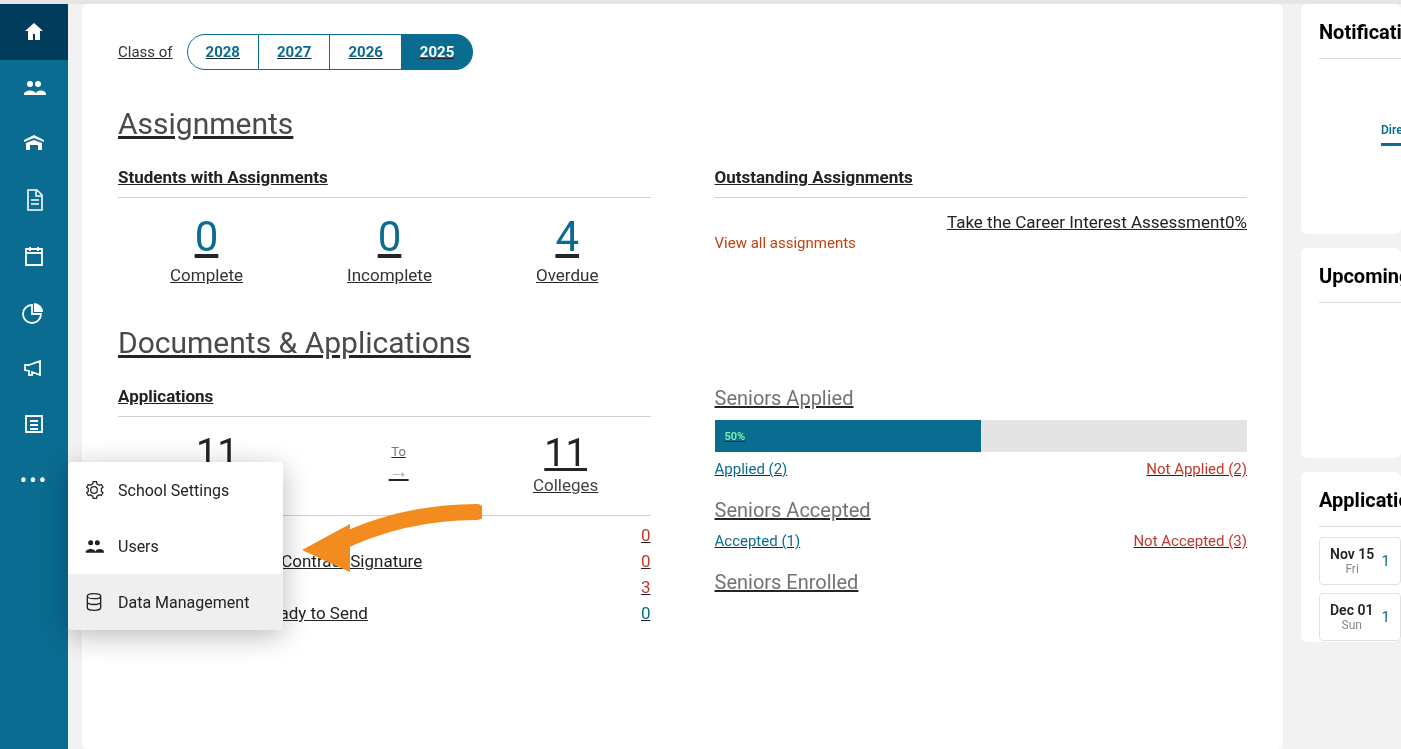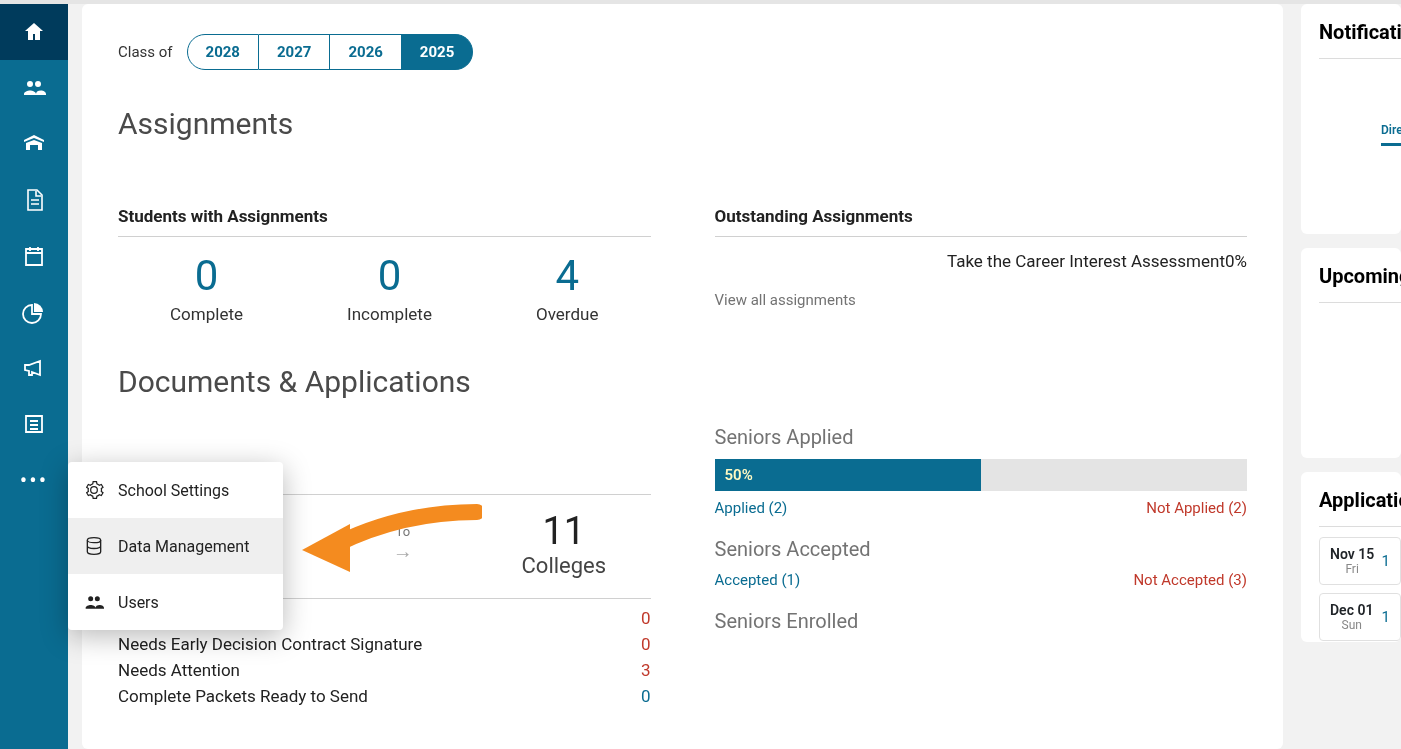--- a/index.html
+++ b/index.html
@@ -32,20 +32,21 @@
 
   .main-area { flex:1; display:flex; gap:18px; padding:0 0 0 0; overflow:hidden; }
   .main-card {
     background:#fff;
     border-radius:6px;
     margin:0 0 0 14px;
     flex:1;
     padding:30px 36px 16px 36px;
     overflow:hidden;
     position:relative;
+    text-decoration:underline;
   }
   .right-rail {
     width:100px; flex-shrink:0;
     display:flex; flex-direction:column; gap:14px;
     padding-top:0;
   }
   .right-card {
     background:#fff; border-radius:6px;
     padding:16px 0 16px 18px;
     overflow:hidden;
@@ -77,40 +78,40 @@
     padding:14px 16px; font-size:16px; color:#666;
     display:flex; justify-content:space-between; align-items:center;
     cursor:pointer;
   }
   .search-counselor .caret { font-size:11px; color:#888; }
 
   h2.section { font-size:30px; font-weight:400; color:#4a4a4a; margin-bottom:26px; }
   .two-col { display:flex; gap:64px; }
   .col { flex:1; }
 
-  .subhead { font-size:17px; font-weight:700; color:#222; padding-bottom:10px; border-bottom:1px solid #d0d0d0; margin-bottom:14px;margin-top:39px; }
+  .subhead { font-size:17px; font-weight:700; color:#222; padding-bottom:10px; border-bottom:1px solid #d0d0d0; margin-bottom:14px; }
 
   .stats-row { display:flex; justify-content:space-around; text-align:center; }
   .stat .num { font-size:42px; font-weight:400; color:#0a6c91; }
   .stat .lbl { font-size:17px; color:#333; margin-top:4px; }
 
   .outstanding-row { display:flex; justify-content:flex-end; font-size:17px; color:#222; }
   .outstanding-row .pct { color:#222; }
-  .link { color:#737373; font-size:15px; text-decoration:none; display:inline-block; margin-top:20px; cursor:pointer; }
+  .link { color:#c2410c; font-size:15px; text-decoration:none; display:inline-block; margin-top:2px; cursor:pointer; }
 
   .apps-row { display:flex; align-items:center; justify-content:space-around; text-align:center; margin-top:10px;gap:20px; }
   .apps-row .big { font-size:38px; color:#222; }
-  .apps-row .biglbl { font-size:22px; color:#444; }
+  .apps-row .biglbl { font-size:17px; color:#444; }
   .apps-row .to { font-size:13px; color:#777; }
   .apps-row .arrow { font-size:20px; color:#aaa; }
 
   .progress-block { margin-bottom:20px; }
   .progress-block .title { font-size:20px; color:#737373; margin-bottom:10px; }
   .pbar { width:100%; height:32px; background:#e4e4e4; position:relative; }
-  .pbar .fill { height:100%; background:#0a6c91; display:flex; align-items:center; padding-left:10px; color:#fef9c3; font-size:15px; font-weight:600; }
+  .pbar .fill { height:100%; background:#0a6c91; display:flex; align-items:center; padding-left:10px; color:#86efac; font-size:11px; font-weight:600; }
   .pbar-links { display:flex; justify-content:space-between; margin-top:8px; font-size:15px; }
   .pbar-links .l { color:#0a6c91; cursor:pointer; }
   .pbar-links .r { color:#c0392b; cursor:pointer; }
 
   .needs-row { display:flex; justify-content:space-between; font-size:17px; color:#222; padding:3px 0; }
   .needs-row .val-red { color:#c0392b; }
   .needs-row .val-blue { color:#0a6c91; }
 
   .deadline-item { border:1px solid #e0e0e0; border-radius:4px; padding:8px 10px; margin-bottom:8px; display:flex; justify-content:space-between; align-items:center; }
   .deadline-item .date { font-size:14px; font-weight:600; white-space:nowrap; }
@@ -337,32 +338,32 @@
   </div>
 </div>
 
 <div class="popover">
   <div class="menu-item">
     <svg viewBox="0 0 24 24">
         <path d="M12 8a4 4 0 100 8 4 4 0 000-8zm9 4a7.9 7.9 0 00-.2-1.7l2-1.6-2-3.4-2.4 1a8 8 0 00-2.9-1.7L15 2h-4l-.5 2.6a8 8 0 00-2.9 1.7l-2.4-1-2 3.4 2 1.6A7.9 7.9 0 005 12c0 .6.1 1.1.2 1.7l-2 1.6 2 3.4 2.4-1a8 8 0 002.9 1.7L11 22h4l.5-2.6a8 8 0 002.9-1.7l2.4 1 2-3.4-2-1.6c.1-.6.2-1.1.2-1.7z" fill="none" stroke="#222" stroke-width="1.5"></path>
       </svg>
     <span>School Settings</span>
   </div>
+  <div class="menu-item">
+    <svg viewBox="0 0 24 24">
+        <path d="M8 11a3 3 0 100-6 3 3 0 000 6zm8 0a3 3 0 100-6 3 3 0 000 6zM2 20v-1c0-2.2 3.6-3.5 6-3.5s6 1.3 6 3.5v1H2zm12 0v-1c0-1 .4-1.8 1.1-2.5 1-.6 2.3-1 3.9-1 2.4 0 5 1.3 5 3.5v1h-10z"></path>
+      </svg>
+    <span>Users</span>
+  </div>
   <div class="menu-item hover">
     <svg viewBox="0 0 24 24">
         <ellipse cx="12" cy="5" rx="8" ry="3" fill="none" stroke="#222" stroke-width="1.6"></ellipse>
         <path d="M4 5v7c0 1.7 3.6 3 8 3s8-1.3 8-3V5M4 12v7c0 1.7 3.6 3 8 3s8-1.3 8-3v-7" fill="none" stroke="#222" stroke-width="1.6"></path>
       </svg>
     <span>Data Management</span>
   </div>
-  <div class="menu-item">
-    <svg viewBox="0 0 24 24">
-        <path d="M8 11a3 3 0 100-6 3 3 0 000 6zm8 0a3 3 0 100-6 3 3 0 000 6zM2 20v-1c0-2.2 3.6-3.5 6-3.5s6 1.3 6 3.5v1H2zm12 0v-1c0-1 .4-1.8 1.1-2.5 1-.6 2.3-1 3.9-1 2.4 0 5 1.3 5 3.5v1h-10z"></path>
-      </svg>
-    <span>Users</span>
-  </div>
 </div>
 
 <svg class="orange-arrow" width="190" height="80">
   <defs></defs>
   <path d="M185 18 Q 110 18 45 50" stroke="#f48b1f" stroke-width="16" fill="none" stroke-linecap="round"></path>
   <polygon points="10,56 58,30 58,78" fill="#f48b1f"></polygon>
 </svg>
 
 </body></html>

